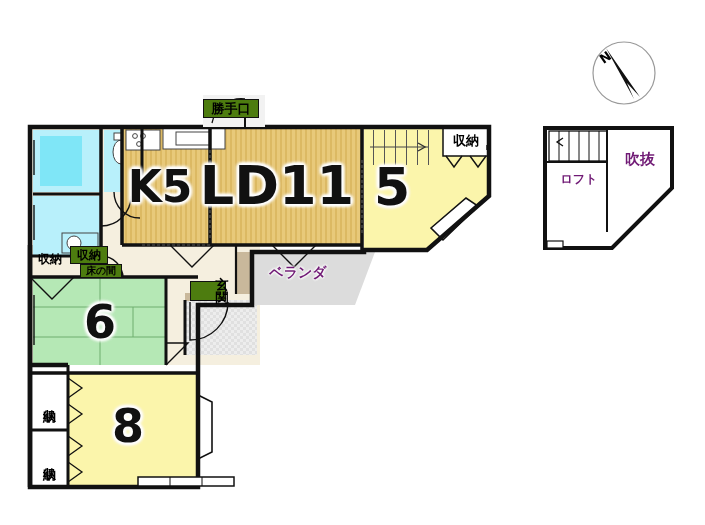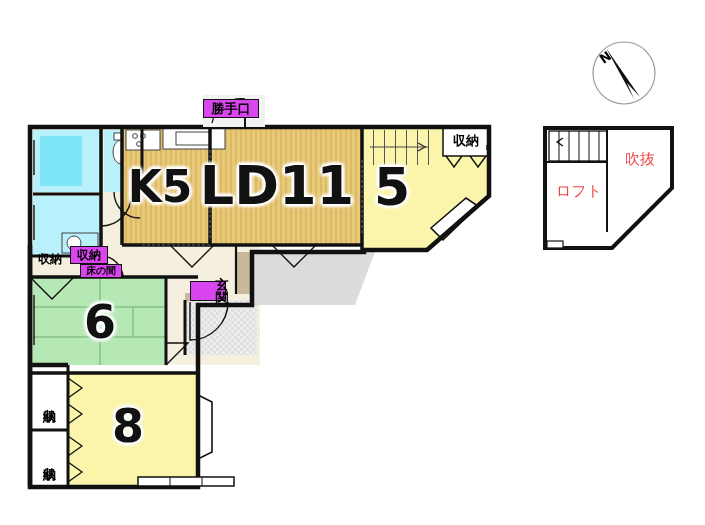--- a/index.html
+++ b/index.html
@@ -4,30 +4,30 @@
 <style>
   html,body{margin:0;padding:0;background:#ffffff;}
   body{width:705px;height:525px;position:relative;overflow:hidden;
        font-family:"DejaVu Sans","Liberation Sans",sans-serif;}
   #stage{position:absolute;left:0;top:0;width:705px;height:525px;background:#fff;}
   svg{position:absolute;left:0;top:0;}
   .lbl{position:absolute;box-sizing:border-box;display:flex;align-items:center;
        justify-content:center;color:#000;}
 
   
-  .boxlbl{background:#d946ef;border:1px solid #111;font-weight:bold;line-height:1;}
+  .boxlbl{background:#4d7c0f;border:1px solid #111;font-weight:bold;line-height:1;}
 
   
   .bignum{font-weight:bold;color:#111;
      text-shadow:0 0 5px #fff,0 0 5px #fff,0 0 5px #fff,0 0 4px #fff,
                  2px 0 3px #fff,-2px 0 3px #fff,0 2px 3px #fff,0 -2px 3px #fff;}
 
   .jp{font-family:"DejaVu Sans","Liberation Sans",sans-serif;}
 
-  .plainlbl{font-weight:normal;color:#ef4444;
+  .plainlbl{font-weight:bold;color:#701a75;
      text-shadow:0 0 3px #fff,0 0 3px #fff,0 0 3px #fff,0 0 2px #fff;}
 
   #watermark{position:absolute;color:#a9a9a9;font-weight:normal;letter-spacing:3px;
      white-space:nowrap;}
 </style>
 </head>
 <body>
 
 <div id="stage">
 
@@ -215,28 +215,29 @@
 <div class="lbl boxlbl jp" style="left:444px;top:130px;width:44px;height:20px;font-size:13px;border:none;background:transparent;">収納</div>
 
 <div class="lbl boxlbl jp" style="left:33px;top:248px;width:34px;height:22px;font-size:12px;border:none;background:transparent;">収納</div>
 
 <div class="lbl boxlbl jp" style="left:70px;top:246px;width:38px;height:18px;font-size:12px;">収納</div>
 
 <div class="lbl boxlbl jp" style="left:80px;top:264px;width:42px;height:14px;font-size:10px;">床の間</div>
 
 <div class="lbl boxlbl jp" style="left:190px;top:281px;width:36px;height:20px;font-size:13px;padding-left:28px;">玄関</div>
 
+<div class="lbl plainlbl jp" style="left:258px;top:263px;width:80px;height:20px;font-size:14px;">ベランダ</div>
 
 <div class="lbl jp" style="left:34px;top:378px;width:30px;height:44px;font-size:13px;font-weight:bold;
      writing-mode:vertical-rl;text-orientation:upright;letter-spacing:1px;">収納</div>
 
 <div class="lbl jp" style="left:34px;top:436px;width:30px;height:44px;font-size:13px;font-weight:bold;
      writing-mode:vertical-rl;text-orientation:upright;letter-spacing:1px;">収納</div>
 
-<div class="lbl plainlbl jp" style="left:551px;top:180px;width:56px;height:22px;font-size:15px;">ロフト</div>
+<div class="lbl plainlbl jp" style="left:551px;top:168px;width:56px;height:22px;font-size:12px;">ロフト</div>
 
 <div class="lbl plainlbl jp" style="left:616px;top:148px;width:48px;height:22px;font-size:15px;">吹抜</div>
 
 <div class="lbl" style="left:597px;top:49px;width:16px;height:16px;font-size:13px;font-weight:bold;
      transform:rotate(-35deg);">N</div>
 
 
 </div>
 
 </body></html>

